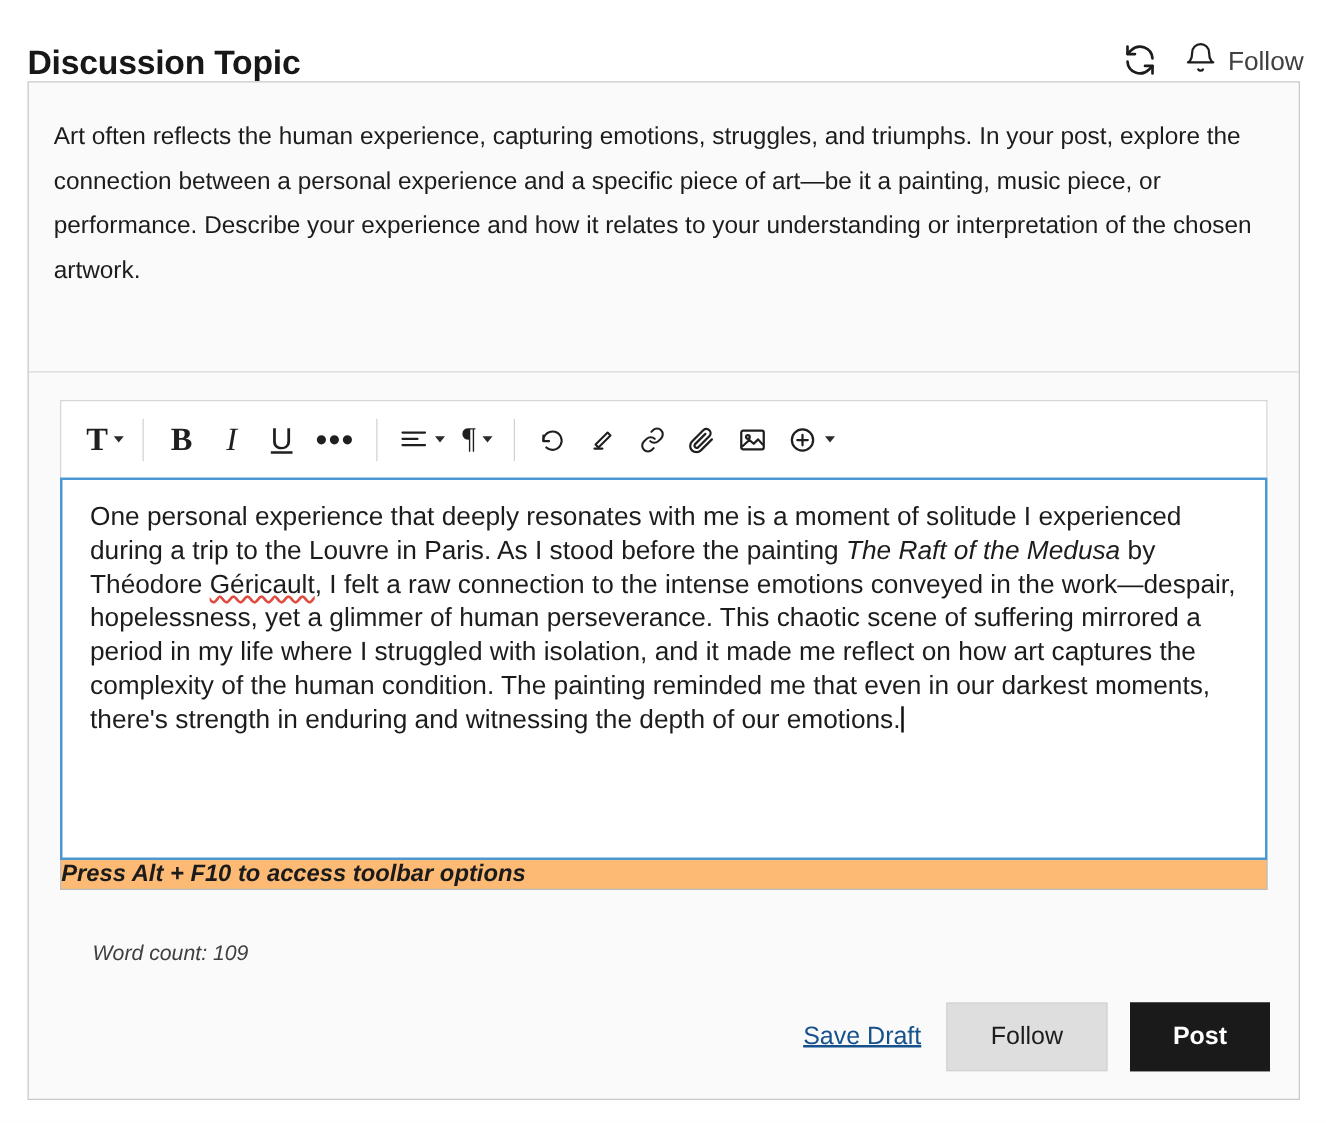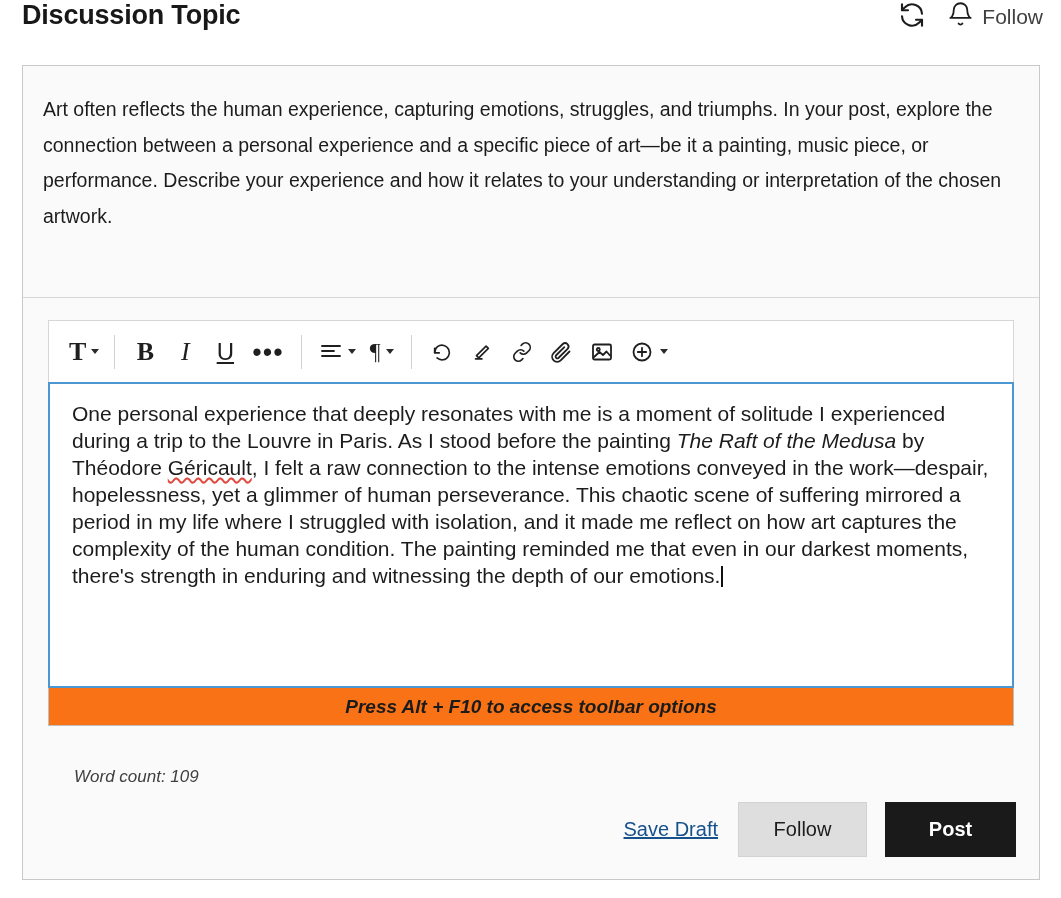--- a/index.html
+++ b/index.html
@@ -16,21 +16,21 @@
     width: 1061px; height: 898px;
     background: #ffffff;
   }
 
   
   .header {
     position: absolute;
     left: 0; top: 0;
     width: 1061px; height: 66px;
     display: flex;
-    align-items: flex-start;
+    align-items: flex-end;
     padding: 0 18px 0 22px;
   }
   .header-title {
     font-size: 27px;
     font-weight: bold;
     letter-spacing: -0.2px;
     color: #181818;
     white-space: nowrap;
   }
   .header-actions {
@@ -151,27 +151,26 @@
   .caret-bar {
     display: inline-block;
     width: 1.5px;
     height: 21px;
     background: #111;
     vertical-align: -4px;
     margin-left: 1px;
   }
 
   .status-bar {
-    background: #f97316;
+    background: #fdba74;
     border: 1px solid #bdbdbd;
     border-top: none;
-    height: 38px;
-    display: flex;
-    align-items: center;
-    justify-content: center;
+    height: 24px;
+    display: flex;
+    align-items: center;
     font-size: 19px;
     font-weight: bold;
     font-style: italic;
     color: #1b1b1b;
   }
 
   .wordcount {
     padding: 13px 0 0 26px;
     font-size: 17px;
     font-style: italic;
@@ -208,21 +207,21 @@
     height: 55px;
     cursor: pointer;
     font-family: "Liberation Sans", sans-serif;
   }
   .btn-post {
     background: #1a1a1a;
     border: 1px solid #1a1a1a;
     color: #ffffff;
     font-size: 20px;
     font-weight: bold;
-    width: 131px;
+    width: 112px;
     height: 55px;
     cursor: pointer;
     font-family: "Liberation Sans", sans-serif;
   }
 </style>
 </head>
 <body>
 
 <div class="page">
 

